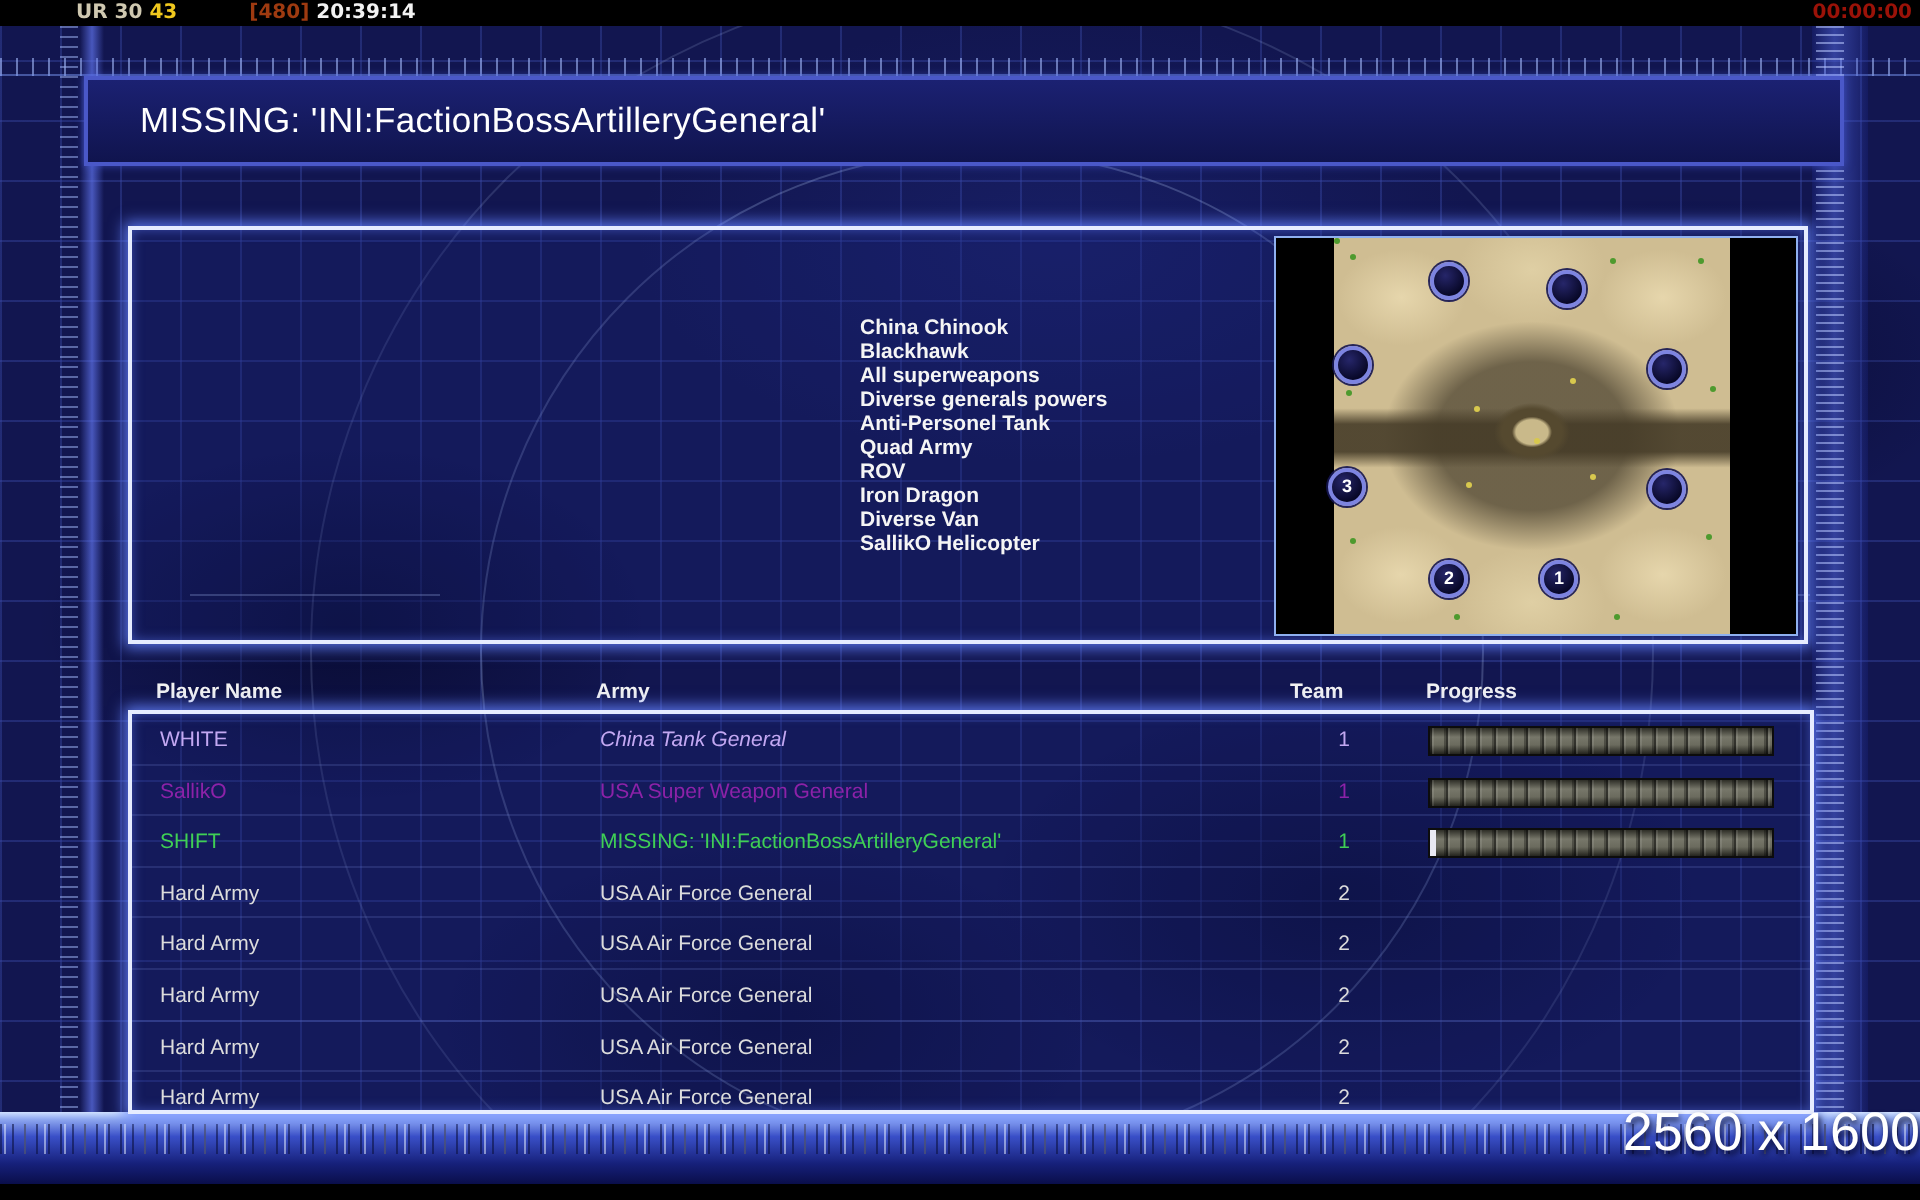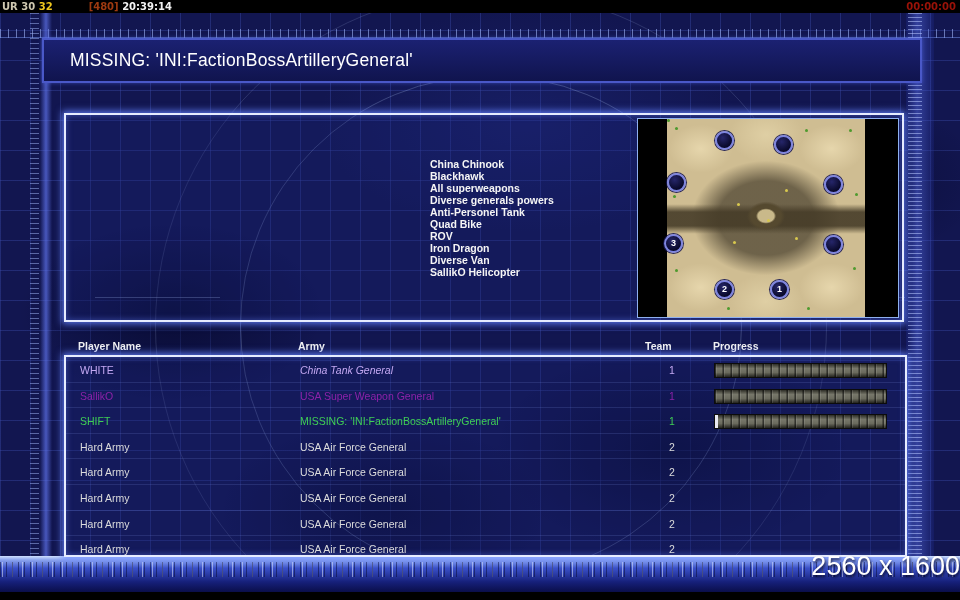--- a/index.html
+++ b/index.html
@@ -121,40 +121,40 @@
 <div class="abs band-left"></div>
 <div class="abs ruler-left"></div>
 <div class="abs band-right"></div>
 <div class="abs ruler-right"></div>
 <div class="abs band-bottom">
   <div class="abs ticks"></div>
 </div>
 
 <div class="abs topbar">
   <div class="abs stats">
-    <span style="color:#cfc8b0;">UR 30</span>
-    <span style="color:#f0c81e;">32</span><span style="color:#9e3a10;margin-left:36px;">[480]</span>
+    <span style="color:#cfc8b0;margin-left:36px;">UR 30</span>
+    <span style="color:#f0c81e;">43</span><span style="color:#9e3a10;margin-left:36px;">[480]</span>
     <span style="color:#f2f2f2;">20:39:14</span>
   </div>
   <div class="abs timer" style="color:#9b1208;">00:00:00</div>
 </div>
 <div class="abs botbar"></div>
 
 <div class="abs titlebox">
   <div class="abs t">MISSING: 'INI:FactionBossArtilleryGeneral'</div>
 </div>
 
 <div class="abs glowbox contentbox">
   <div class="abs options">
     <div>China Chinook</div>
     <div>Blackhawk</div>
     <div>All superweapons</div>
     <div>Diverse generals powers</div>
     <div>Anti-Personel Tank</div>
-    <div>Quad Bike</div>
+    <div>Quad Army</div>
     <div>ROV</div>
     <div>Iron Dragon</div>
     <div>Diverse Van</div>
     <div>SallikO Helicopter</div>
   </div>
 
   <div class="abs mappreview">
     <div class="abs mapimg">
       <div class="abs dotset"></div>
     </div>

